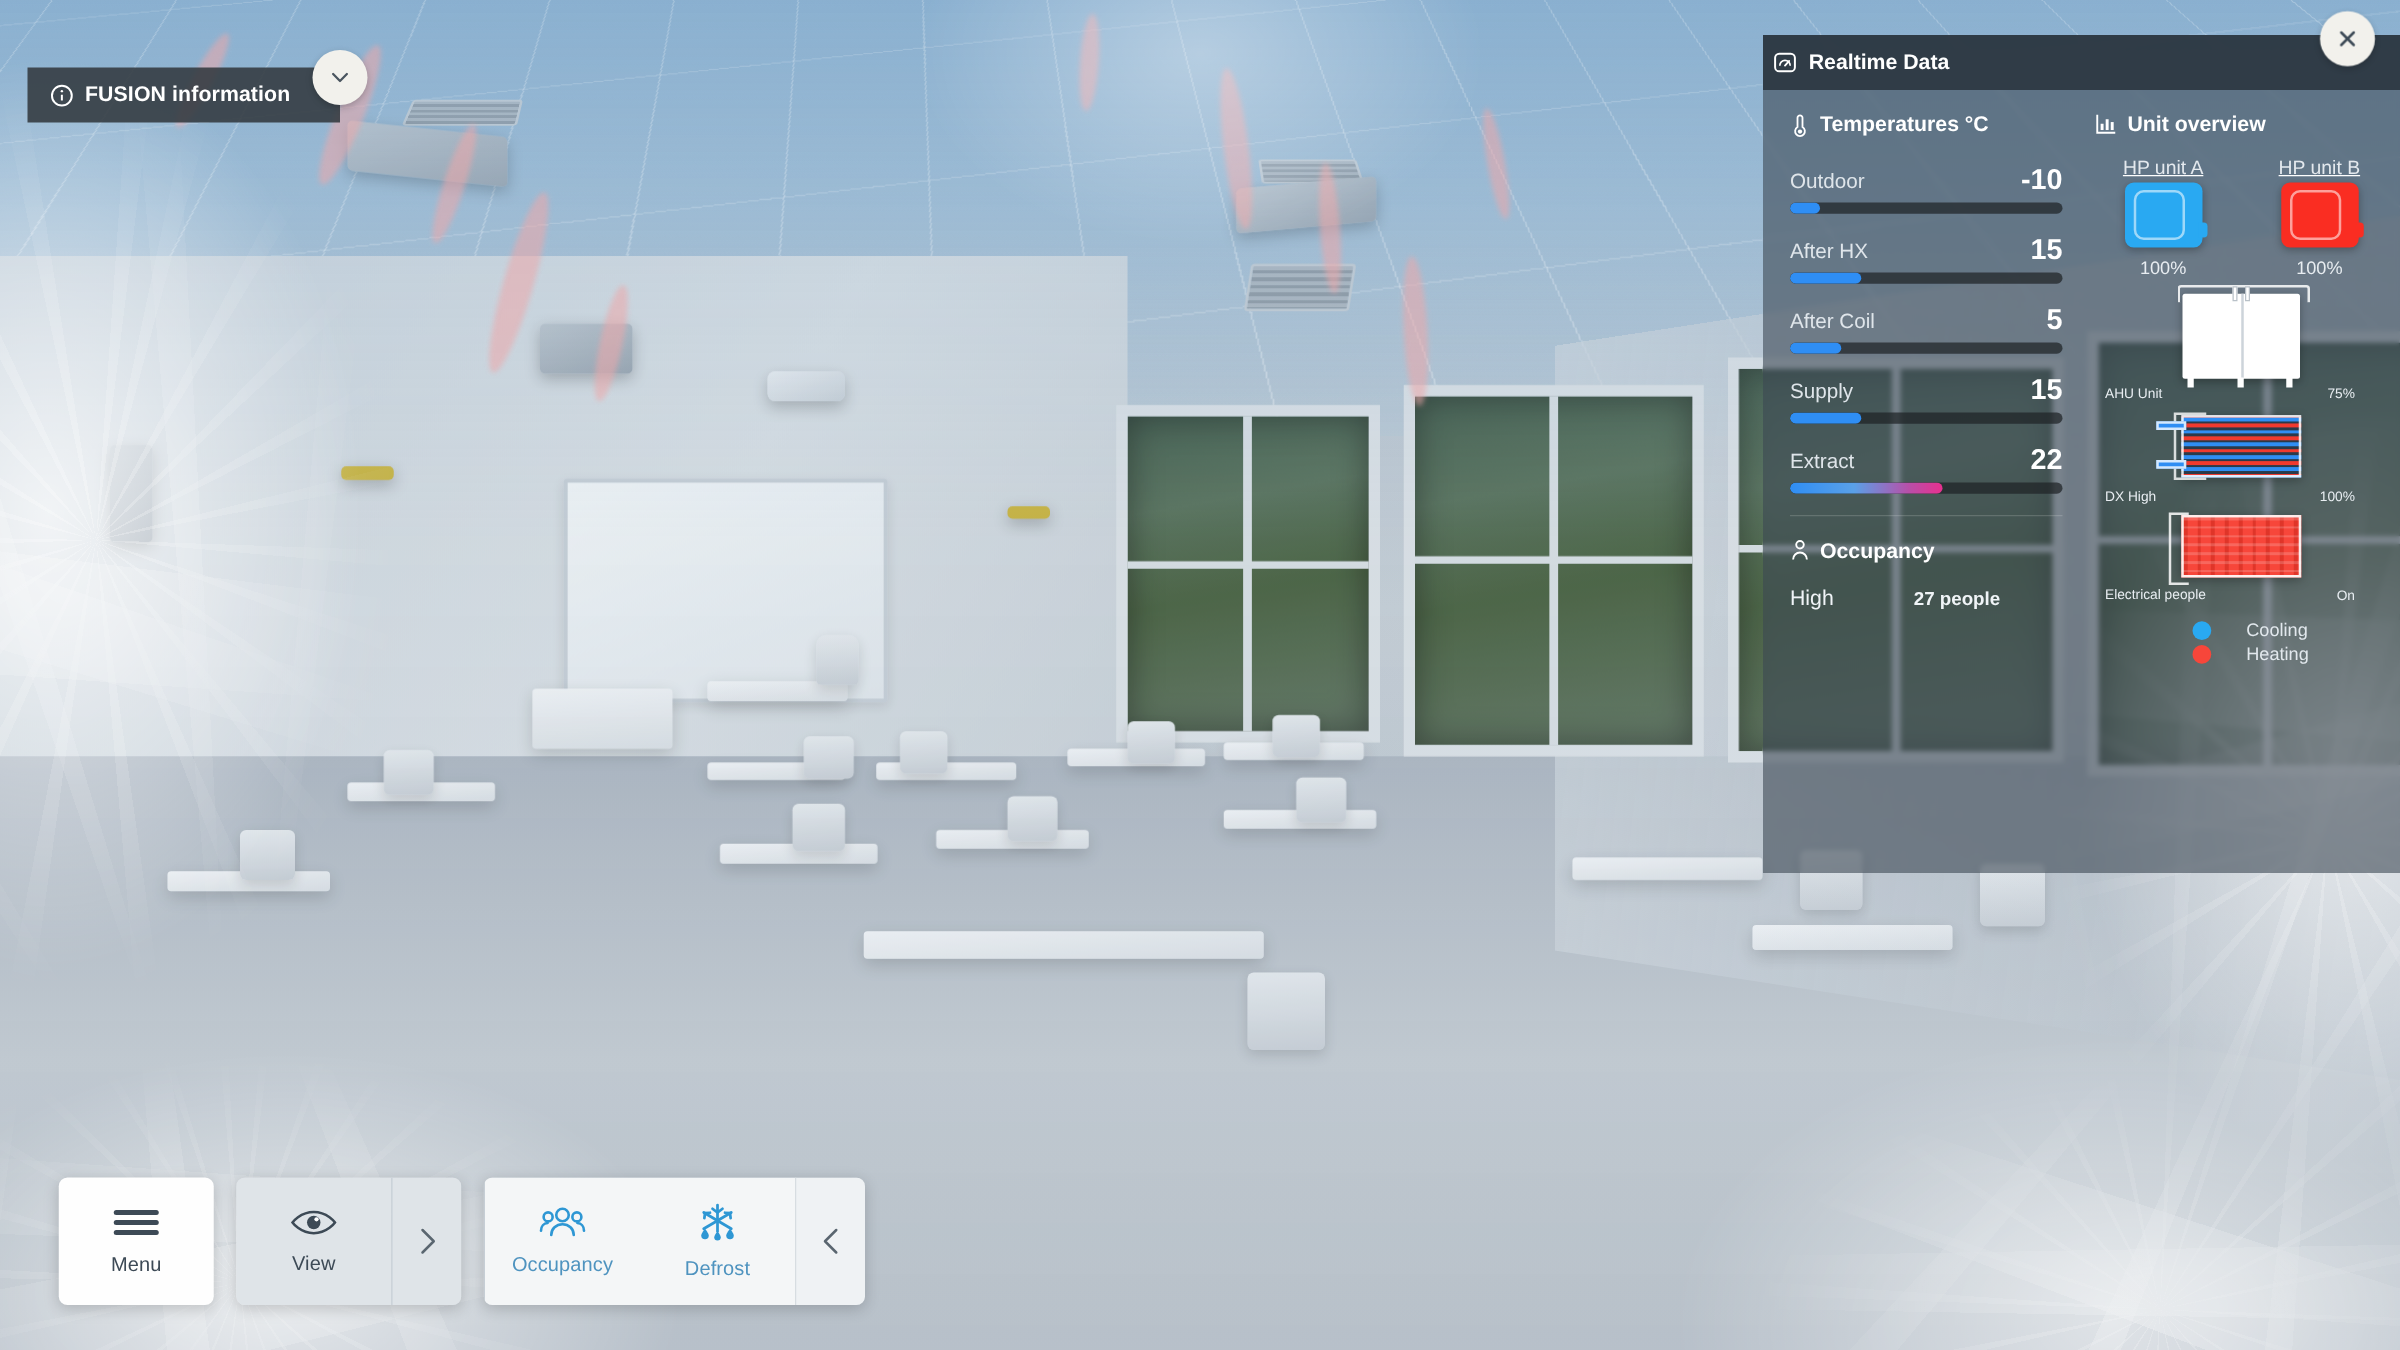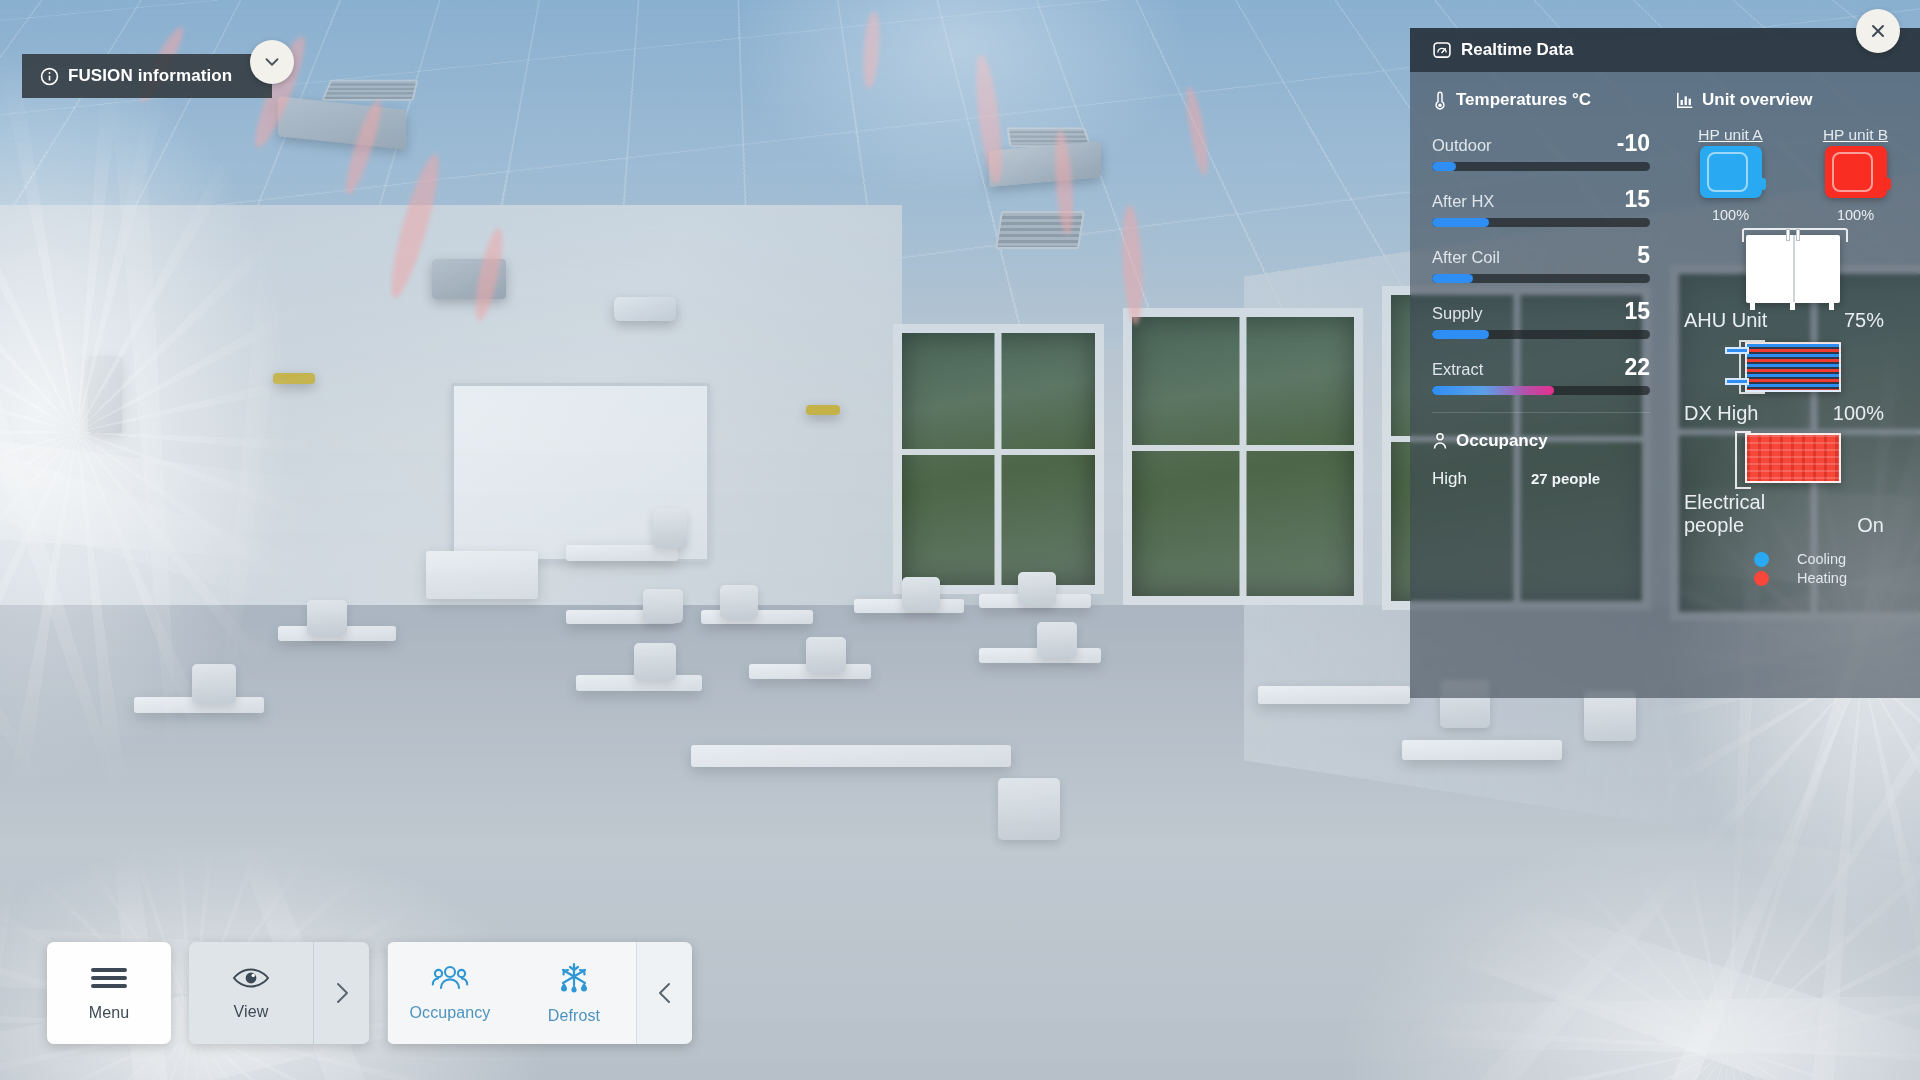--- a/index.html
+++ b/index.html
@@ -145,29 +145,29 @@
 
   
   #rt-panel {
     position: absolute; right: 0; top: 28px; width: 510px; height: 670px;
     background: rgba(60,72,84,.60);
     backdrop-filter: blur(2px);
     z-index: 30; color: #fff;
   }
   #rt-header {
     height: 44px; background: rgba(45,55,65,.92);
-    display: flex; align-items: center; gap: 9px; padding-left: 22px;
+    display: flex; align-items: center; gap: 9px; padding-left: 8px;
     font-size: 17px; font-weight: bold;
   }
   #rt-body { display: flex; padding: 18px 0 0 0; height: calc(100% - 44px); }
   #col-left  { width: 262px; padding: 0 22px 0 22px; }
   #col-right { flex: 1; padding: 0 10px 0 4px; }
 
   .sec-title {
-    display: flex; align-items: center; gap: 8px;
+    display: flex; align-items: flex-start; gap: 8px;
     font-size: 17px; font-weight: bold; color: #fff; margin-bottom: 22px;
   }
   .trow { margin-bottom: 17px; }
   .trow .tline { display: flex; justify-content: space-between; align-items: flex-end; }
   .trow .tlabel { font-size: 16.5px; color: #dfe5ea; }
   .trow .tval   { font-size: 23px; font-weight: bold; color: #fff; line-height: 1; }
   .tbar {
     margin-top: 7px; height: 9px; border-radius: 5px;
     background: rgba(30,34,38,.72); overflow: hidden;
   }
@@ -199,21 +199,21 @@
   .hp-blue { background: #29a9f2; }
   .hp-blue::after { background: #29a9f2; }
   .hp-red  { background: #fa2d22; }
   .hp-red::after  { background: #fa2d22; }
   .hp-pct { margin-top: 9px; font-size: 14.5px; color: #e8edf1; }
 
   .unit-item { margin-top: 12px; }
   .unit-graphic { display: flex; justify-content: center; }
   .unit-cap {
     display: flex; align-items: flex-start; justify-content: space-between;
-    padding: 6px 26px 0 8px; font-size: 20px; color: #e9eef2;
+    padding: 6px 26px 0 8px; font-size: 11px; color: #e9eef2;
   }
   .unit-cap .nm { max-width: 110px; line-height: 1.15; }
 
   
   .ahu {
     width: 94px; height: 68px; background: #fff; border-radius: 2px; position: relative;
     box-shadow: 0 2px 8px rgba(0,0,0,.3);
   }
   .ahu::before {
     content:""; position:absolute; left:-4px; top:-7px; width: 102px; height: 12px;

